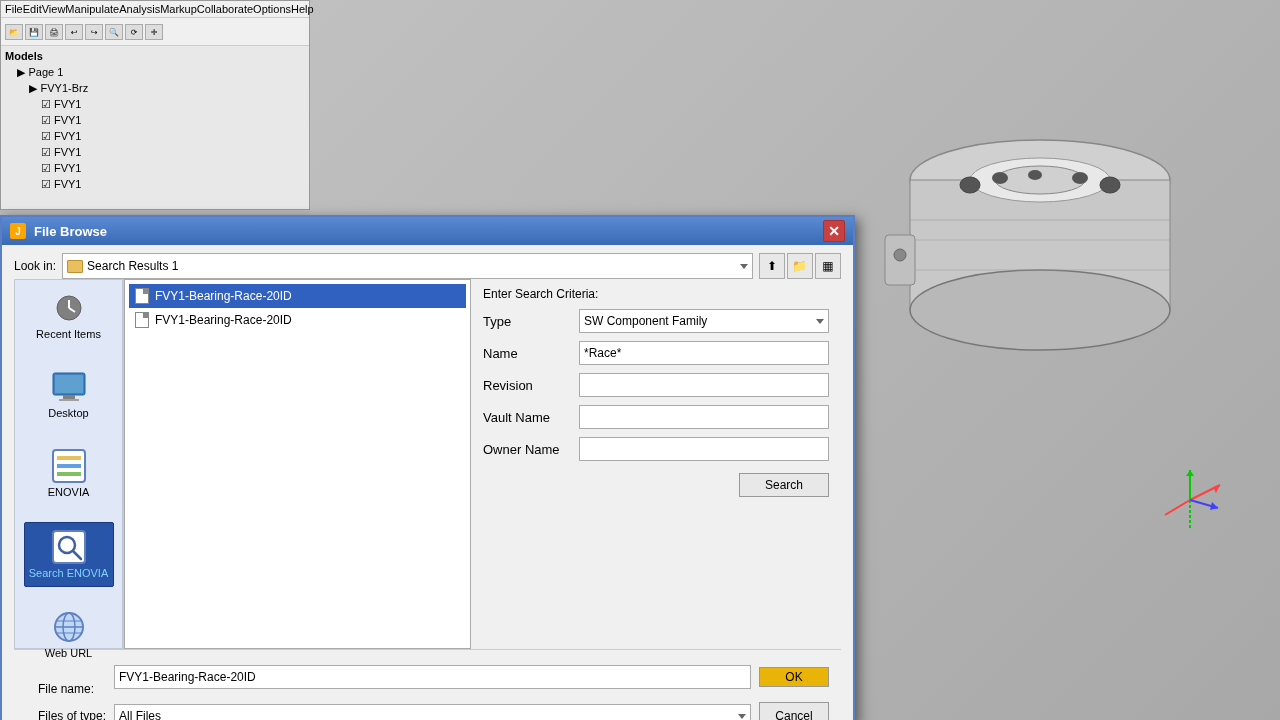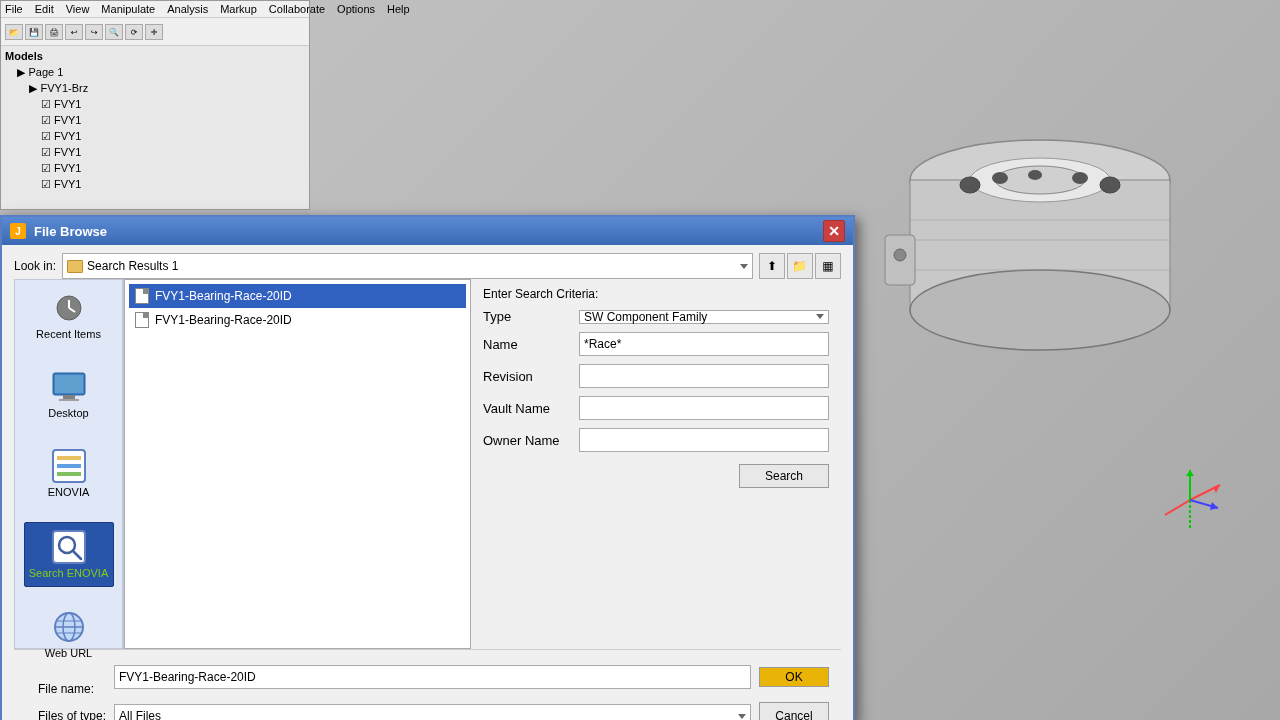--- a/index.html
+++ b/index.html
@@ -68,21 +68,21 @@
       border: 1px solid #999;
     }
 
     .cad-menu-bar {
       background: #f0f0f0;
       border-bottom: 1px solid #ccc;
       padding: 2px 4px;
       font-size: 11px;
       color: #000;
       display: flex;
-      gap: 12px;
+      gap: 0;
     }
 
     .cad-toolbar {
       background: #f0f0f0;
       border-bottom: 1px solid #ccc;
       padding: 2px 4px;
       display: flex;
       gap: 2px;
       flex-wrap: wrap;
       height: 28px;
@@ -279,21 +279,21 @@
       display: flex;
       flex-direction: column;
       align-items: center;
       cursor: pointer;
       border-radius: 2px;
       gap: 2px;
     }
 
     .sidebar-item.active {
       background: #2855a8;
-      color: #84cc16;
+      color: #7dd3fc;
       border: 1px solid #1a3880;
     }
 
     .sidebar-icon {
       width: 40px;
       height: 36px;
       display: flex;
       align-items: center;
       justify-content: center;
     }
@@ -377,21 +377,21 @@
       flex: 1;
       height: 24px;
       border: 1px solid #aaa;
       background: white;
       padding: 0 4px;
       font-size: 12px;
     }
 
     .search-field-select {
       flex: 1;
-      height: 14px;
+      height: 24px;
       border: 1px solid #aaa;
       background: white;
       padding: 0 4px;
       font-size: 12px;
       display: flex;
       align-items: center;
       justify-content: space-between;
     }
 
     .search-btn {

